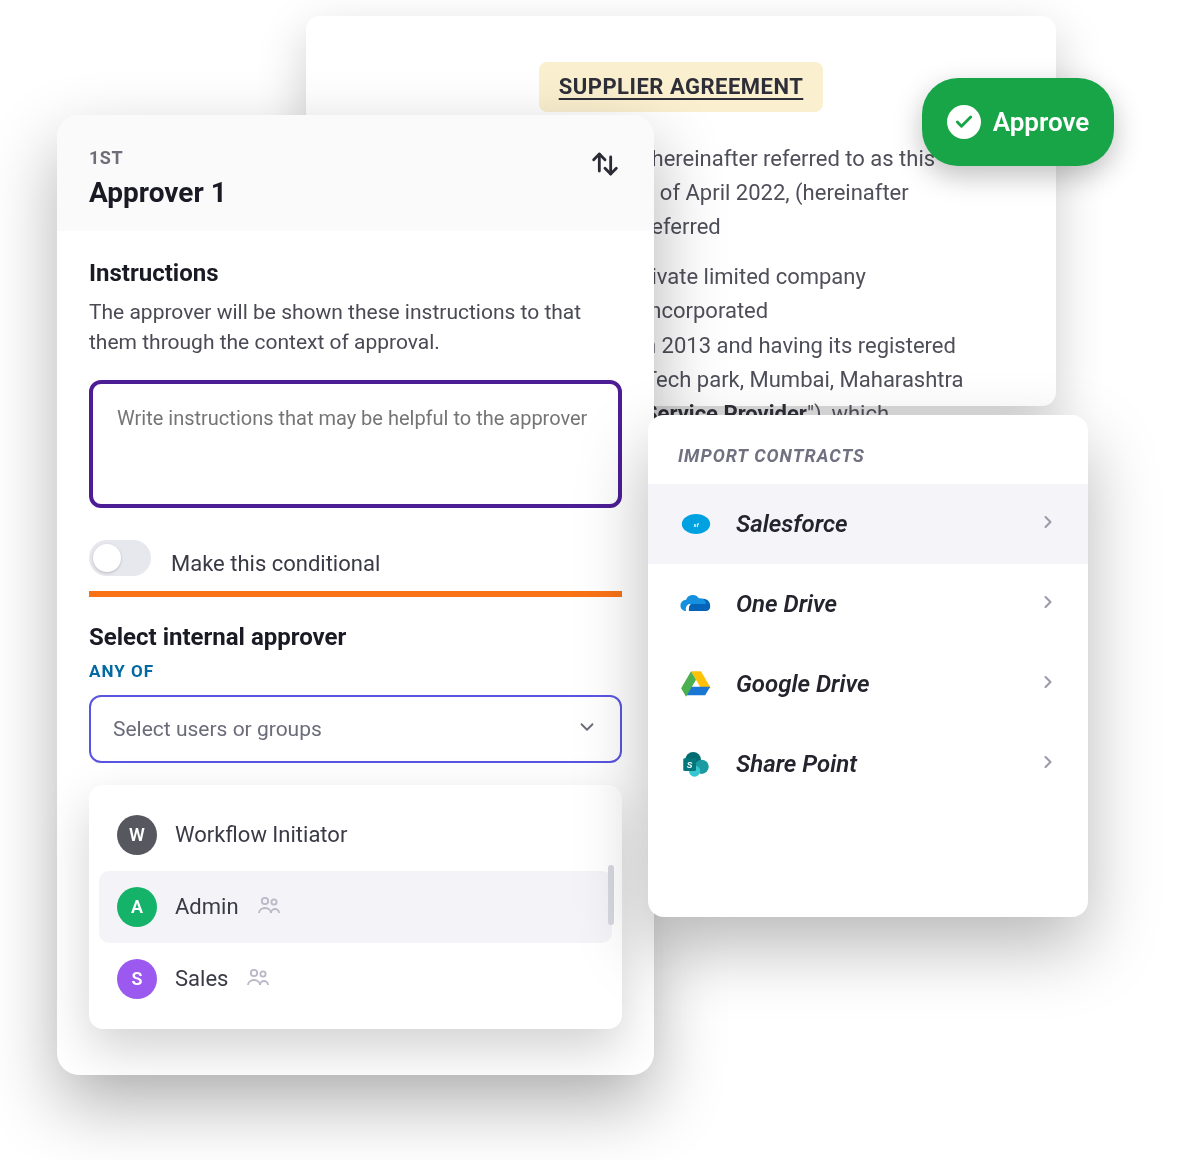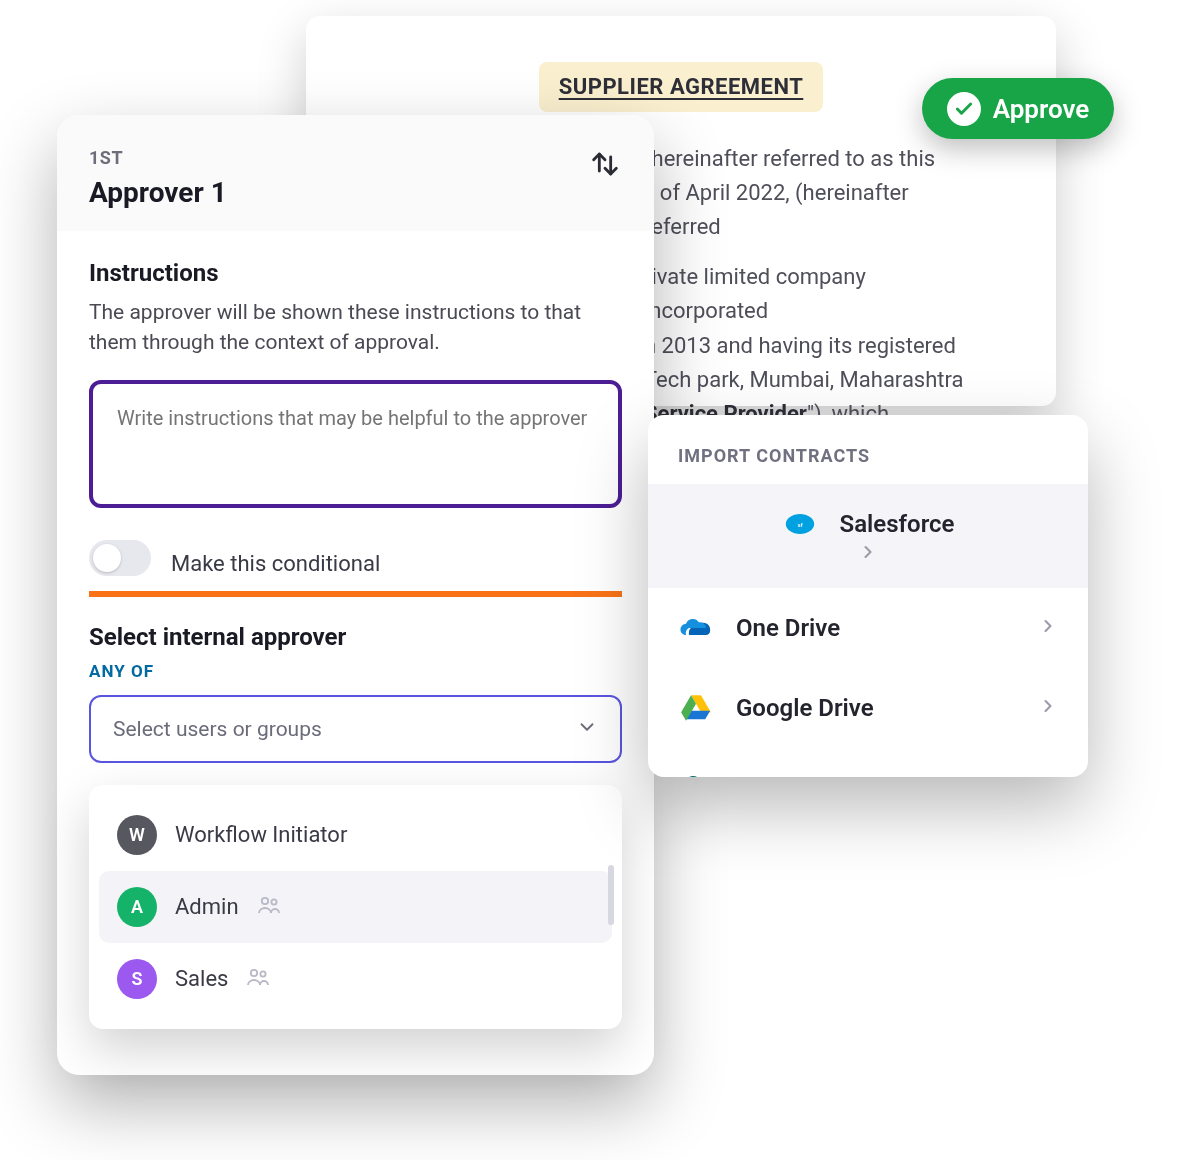--- a/index.html
+++ b/index.html
@@ -41,21 +41,21 @@
   }
   .doc-body p { margin-bottom: 16px; }
   .doc-body b { color: #2e2e38; font-weight: 700; }
 
   
   .approve-pill {
     position: absolute;
     top: 78px;
     left: 922px;
     width: 192px;
-    height: 61px;
+    height: 88px;
     background: #18a548;
     border-radius: 36px;
     display: flex;
     align-items: center;
     justify-content: center;
     gap: 12px;
     box-shadow: 0 10px 28px rgba(0,0,0,0.25);
   }
   .approve-pill .check-circle {
     width: 34px; height: 34px; border-radius: 50%;
@@ -145,35 +145,36 @@
   .dd-name { font-size:22px; color:#3a3a46; }
   .group-icn { color:#b8b8c7; }
   .dd-scroll { position:absolute; right:8px; top:80px; width:6px; height:60px; background:#d7d7e0; border-radius:3px; }
 
   
   .import-panel {
     position: absolute;
     top: 415px;
     left: 648px;
     width: 440px;
-    height: 362px;
+    height: 502px;
     background:#fff;
     border-radius:16px;
     box-shadow: 0 30px 70px rgba(0,0,0,0.28);
     overflow:hidden;
+    font-style:italic;
   }
   .imp-header {
     font-size:18px; font-weight:700; letter-spacing:1px; color:#707080;
     padding: 30px 30px 18px;
   }
   .imp-item {
     display:flex; align-items:center; justify-content:space-between;
     padding: 22px 30px;
   }
-  .imp-item.hover { background:#f5f5f9;flex-direction:column; }
+  .imp-item.hover { background:#f5f5f9; }
   .imp-left { display:flex; align-items:center; gap:22px; }
   .imp-icon { width:36px; height:36px; display:flex; align-items:center; justify-content:center; }
   .imp-name { font-size:24px; font-weight:600; color:#24242e; }
   .imp-chev { color:#9a9aa8; }
 
 </style>
 </head>
 <body>
 
 <div class="doc-card">

